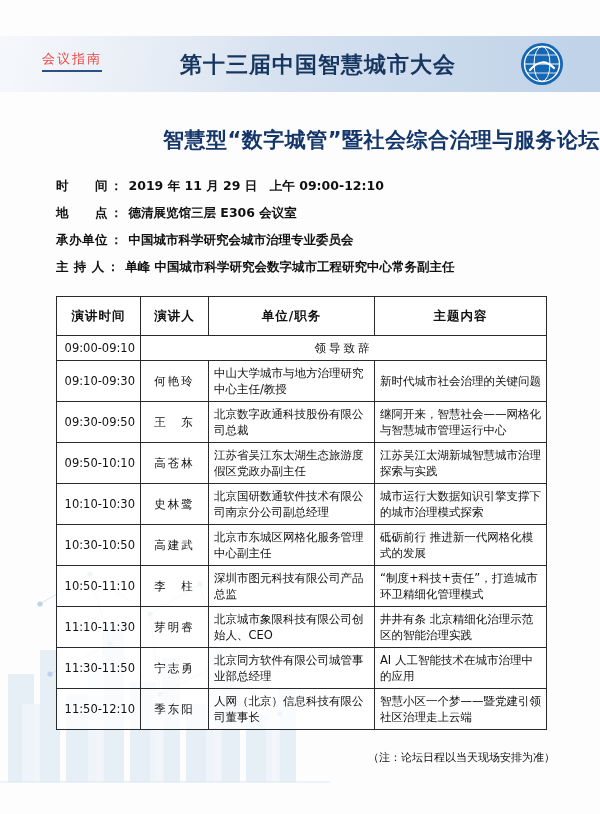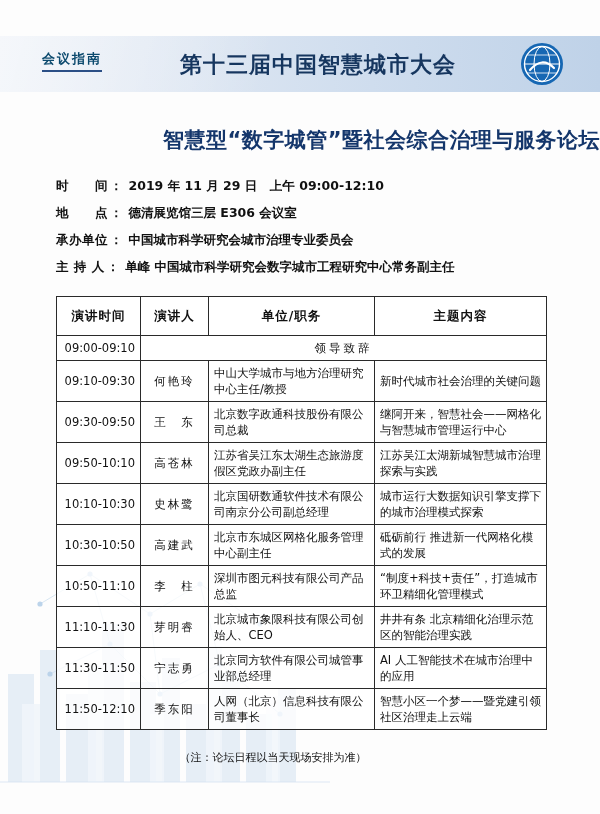--- a/index.html
+++ b/index.html
@@ -64,23 +64,23 @@
     top: 0;
     width: 600px;
     height: 56px;
     background: linear-gradient(105deg, rgba(255,255,255,0.55) 0%, rgba(255,255,255,0.0) 45%);
   }
   .guide-tag {
     position: absolute;
     left: 42px;
     top: 14px;
     font-size: 13px;
-    font-weight: bold;
+    font-weight: normal;
     letter-spacing: 2px;
-    color: #0c4a6e;
+    color: #ef4444;
     font-family: "DejaVu Sans", "Liberation Sans", sans-serif;
   }
   .guide-tag .underline {
     position: absolute;
     left: 0;
     bottom: -4px;
     width: 100%;
     height: 2px;
     background: #2b4f86;
   }
@@ -190,23 +190,24 @@
     text-align: center;
     letter-spacing: 3px;
   }
 
   
   .note {
     position: absolute;
     left: 0;
     top: 750px;
     width: 546px;
-    text-align: center;
+    text-align: right;
     font-size: 11px;
     color: #111;
+    padding-left: 9px;
   }
   .page-num {
     position: absolute;
     left: 0;
     top: 778px;
     width: 600px;
     text-align: center;
     font-size: 11.5px;
     color: #222;
     margin-top: 36px;

